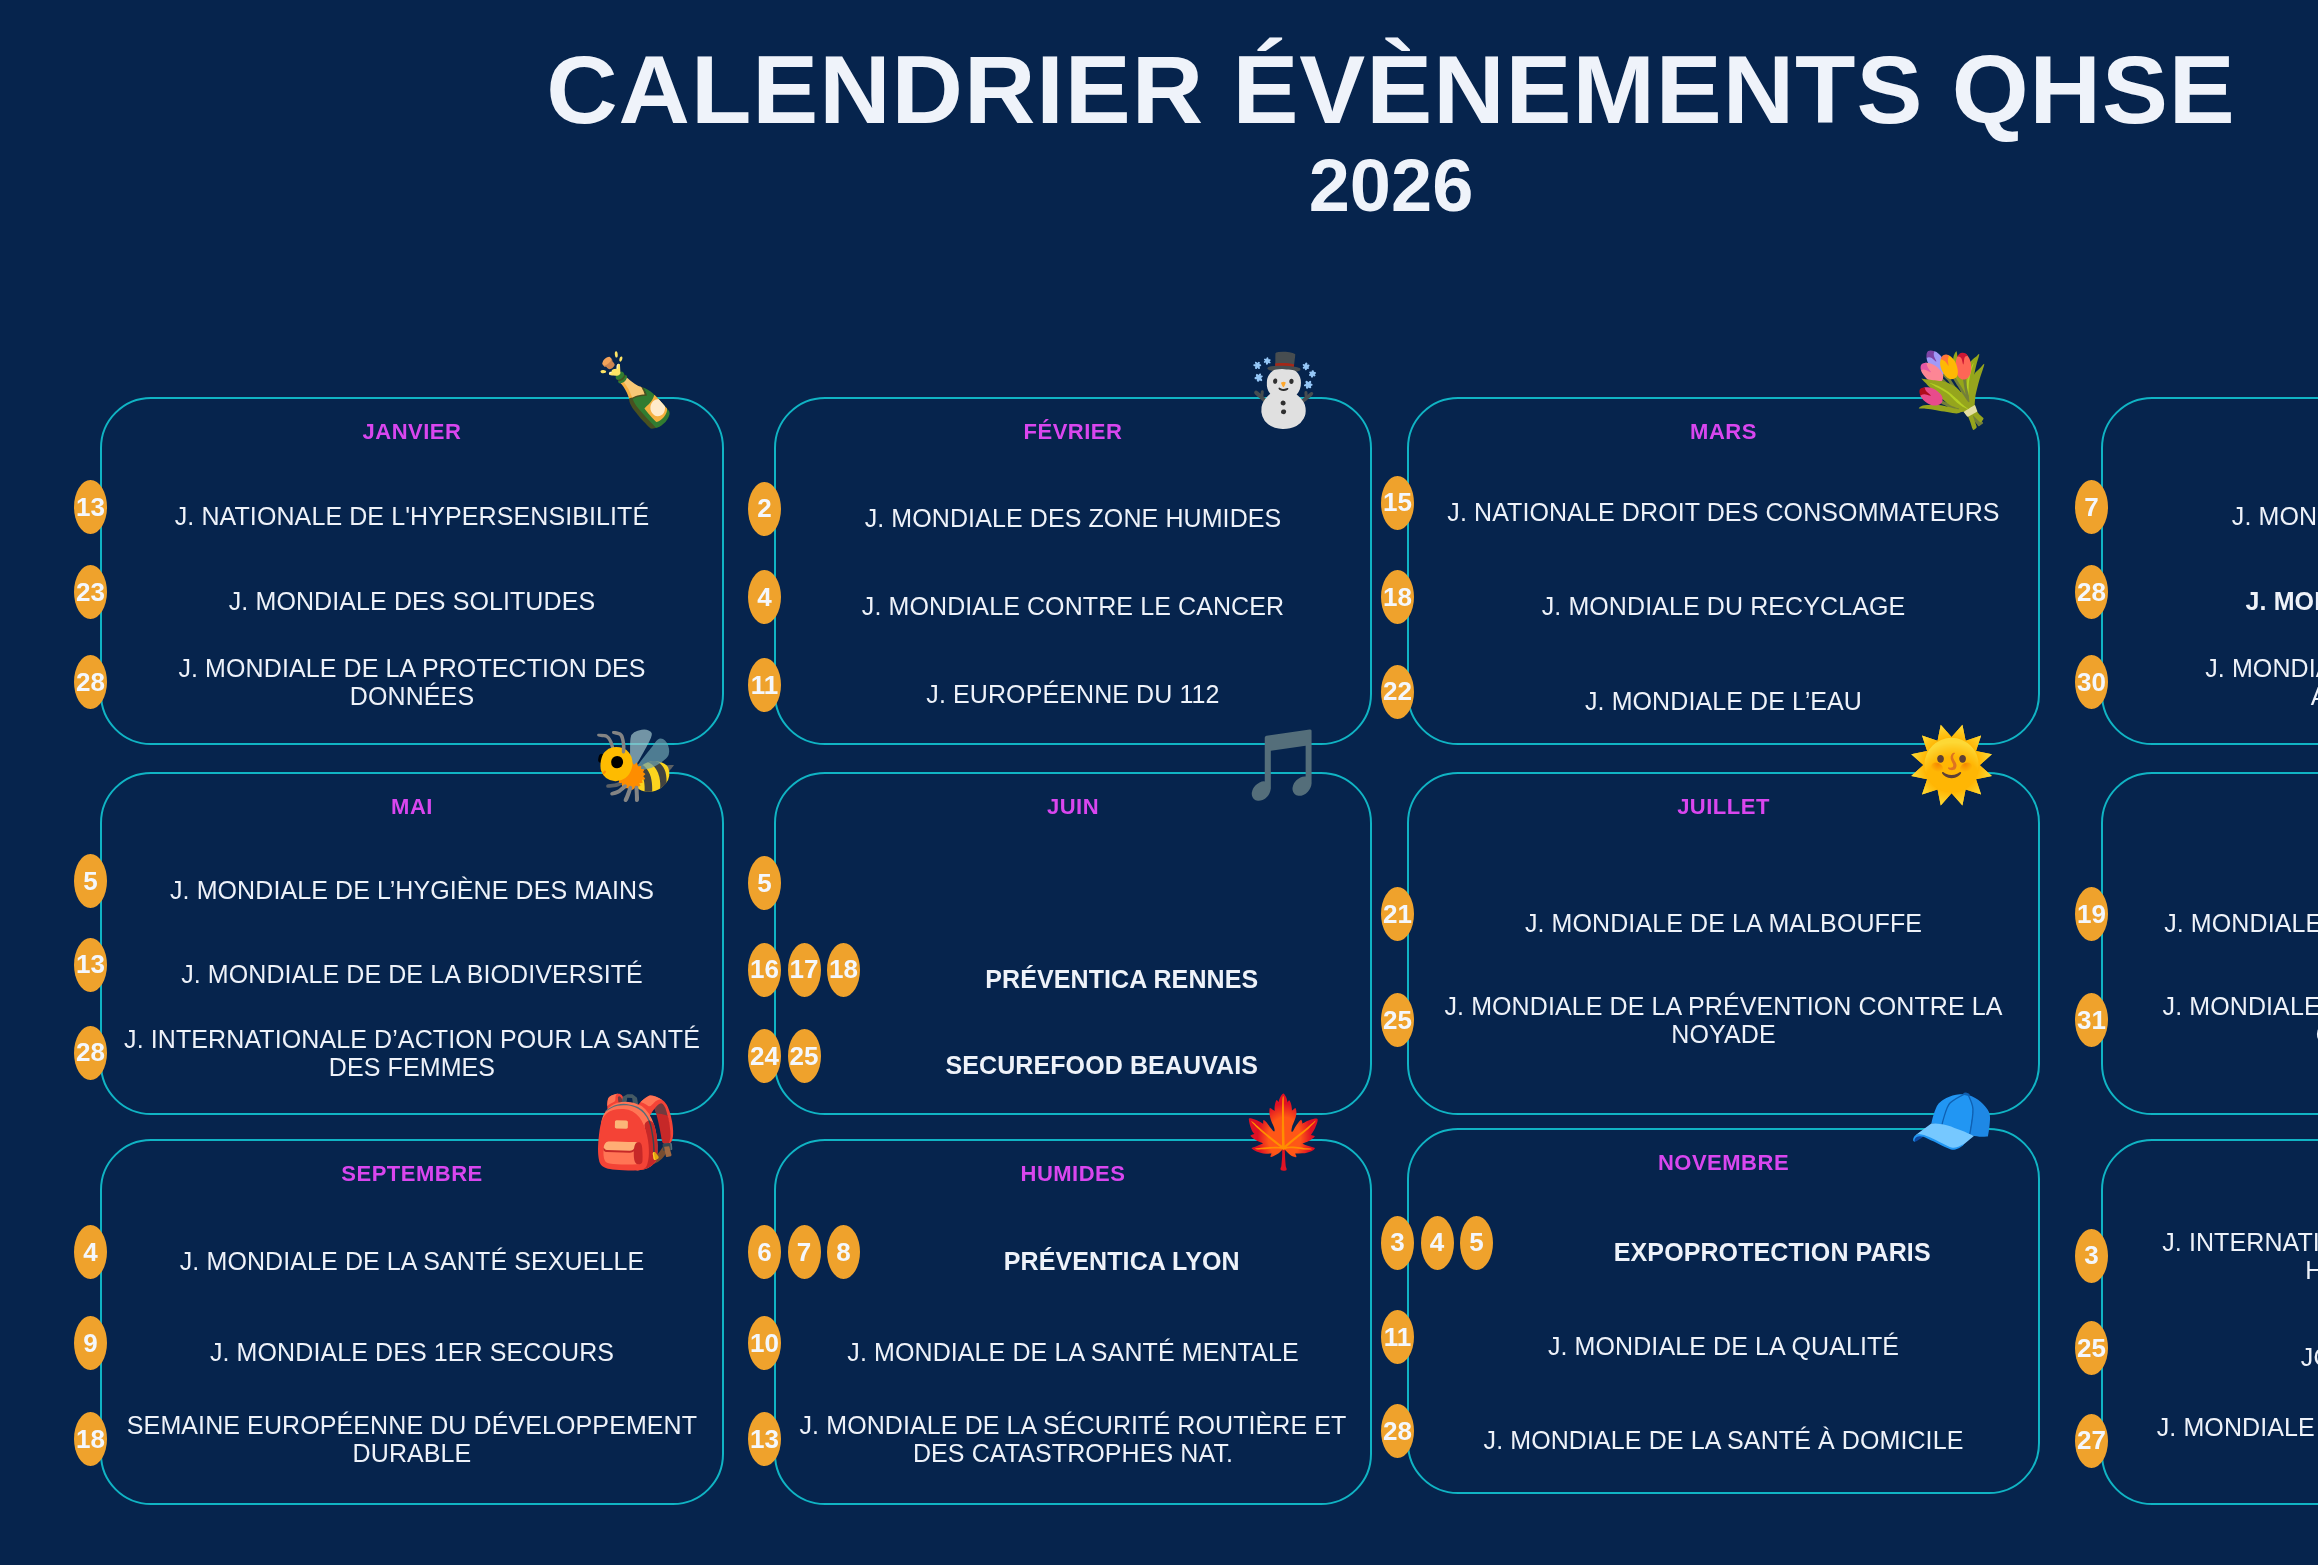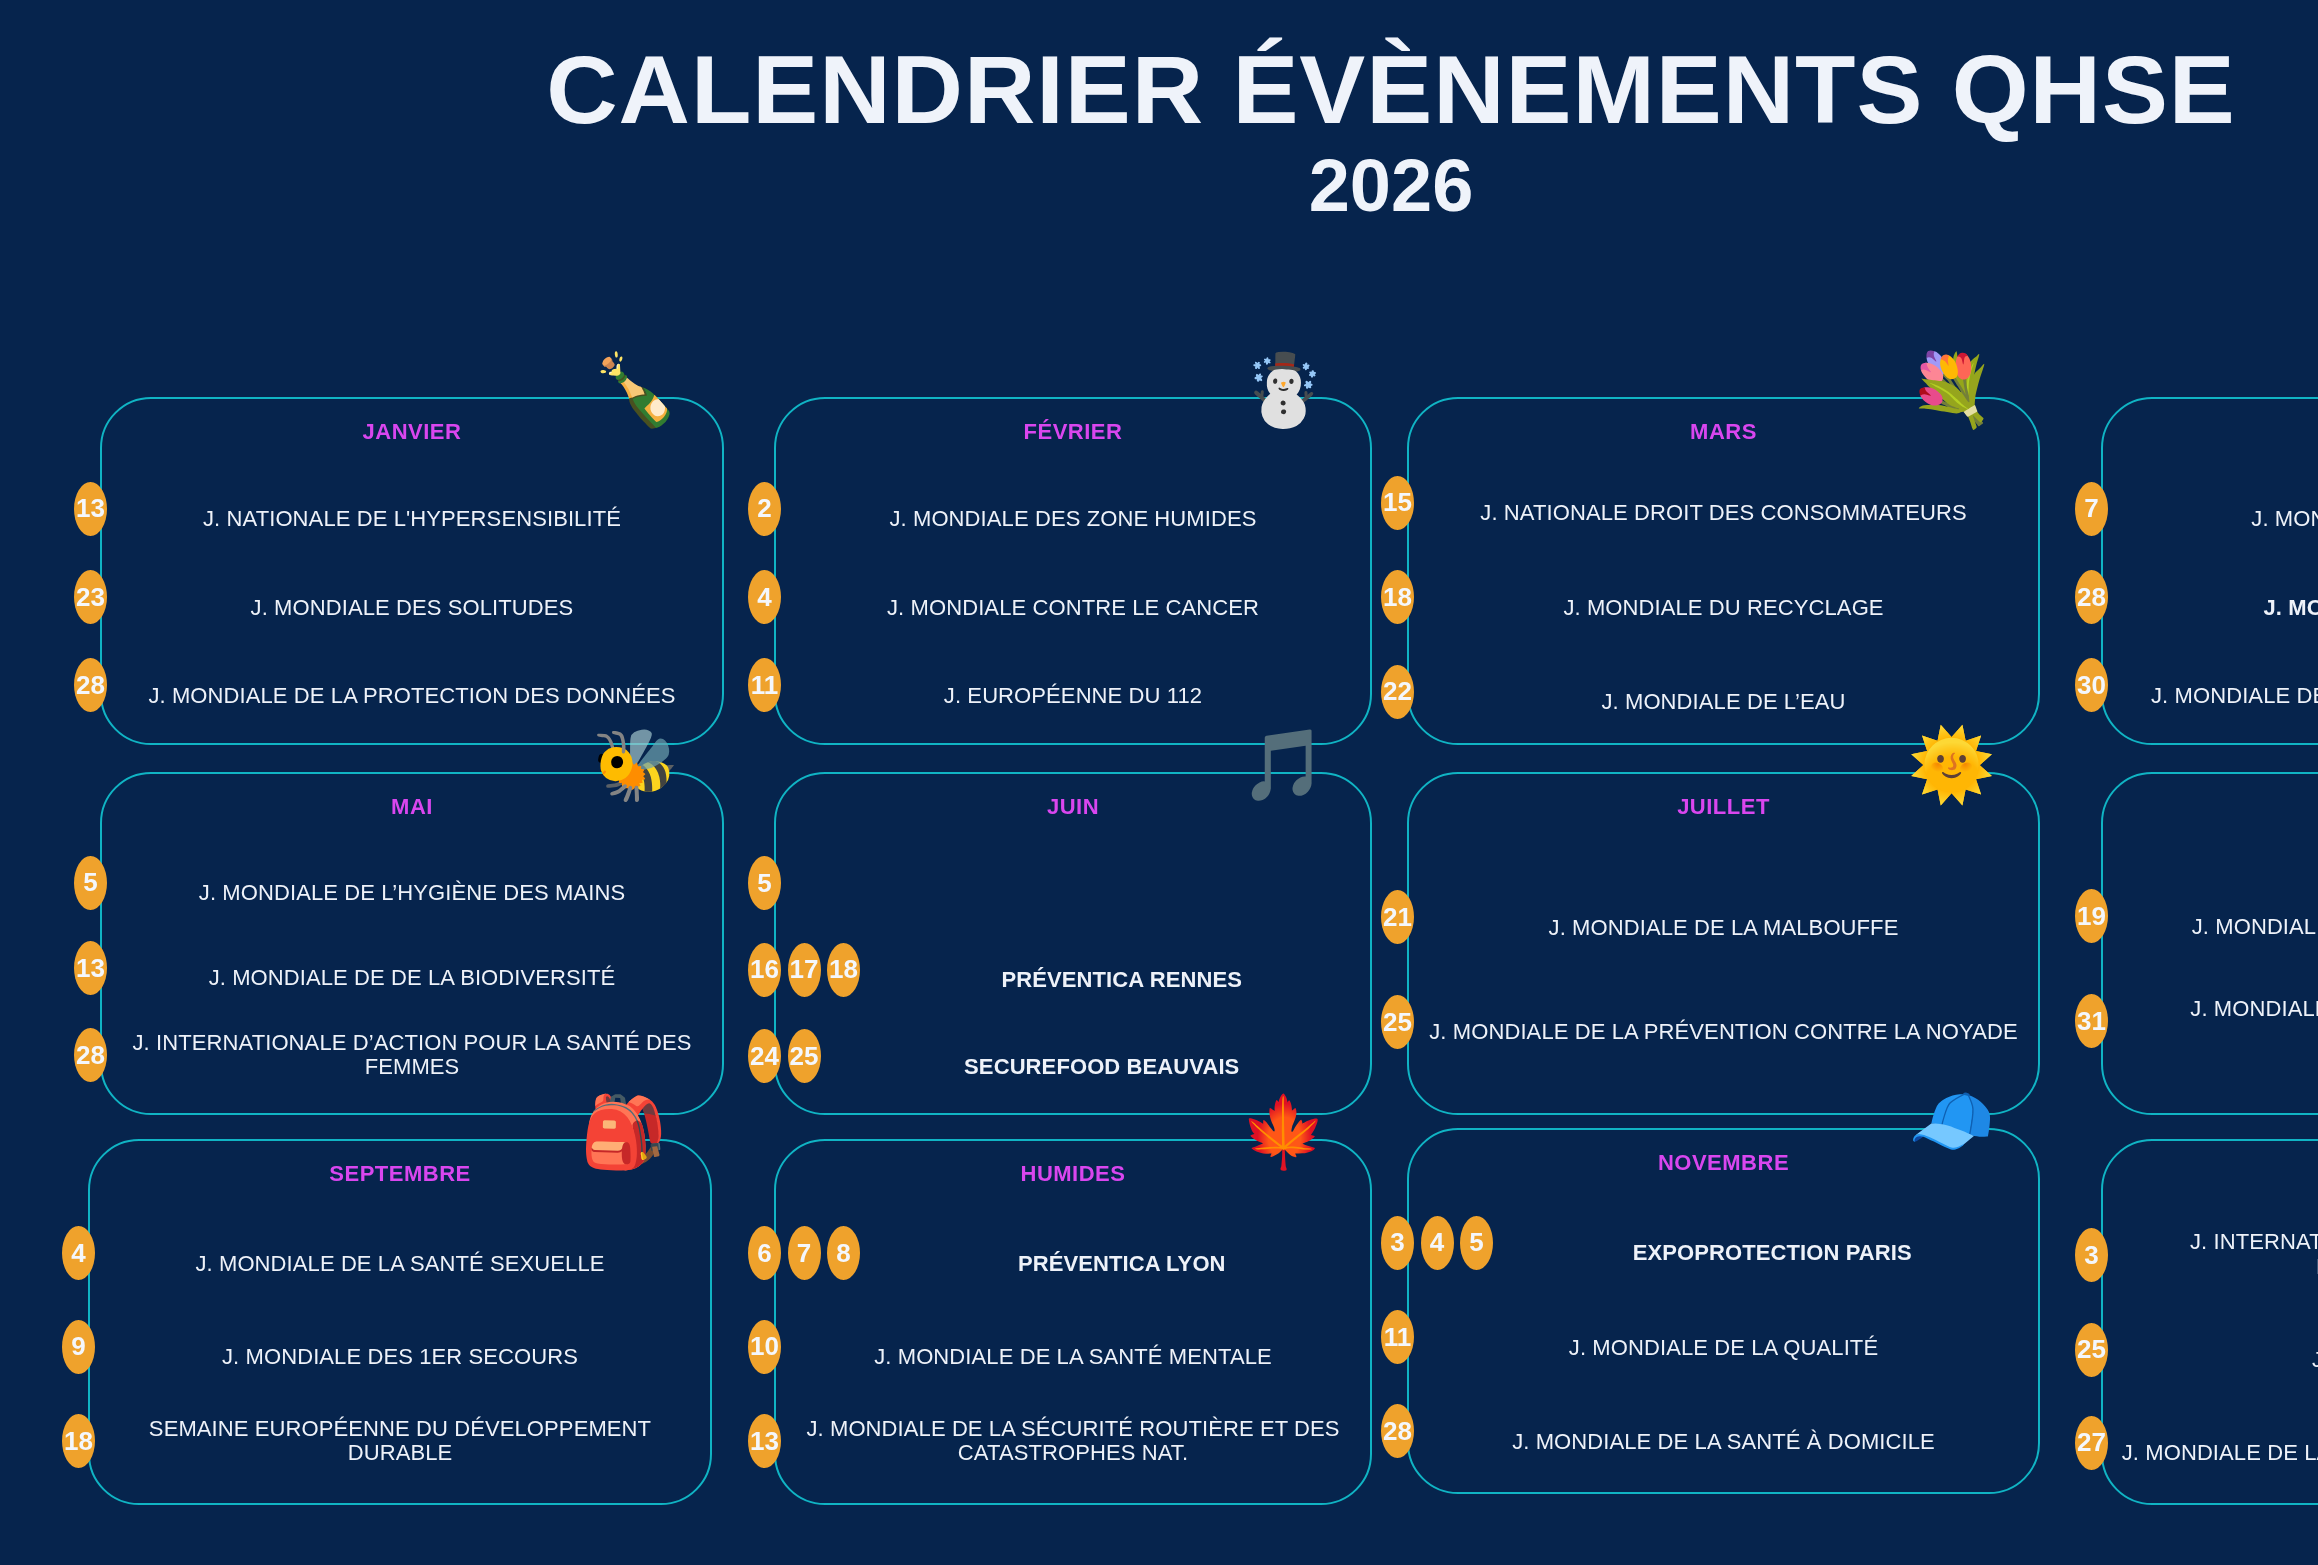--- a/index.html
+++ b/index.html
@@ -68,21 +68,21 @@
     color:#f4f7fc;
     display:flex;align-items:center;justify-content:center;
     font-size:26px;font-weight:700;
     flex:0 0 auto;
     box-sizing:border-box;
   }
   .event-label{
     flex:1;
     text-align:center;
     color:#eef2f9;
-    font-size:22px;line-height:1.12;
+    font-size:25px;line-height:1.12;
     font-weight:400;
     padding:0 18.5px 0 18.5px;
     letter-spacing:0.1px;
   }
   .event-label.bold{font-weight:700;}
   
   .event-row.b2 .event-label{padding-left:76px;}
   .event-row.b3 .event-label{padding-left:116px;}
   
   .deco{
@@ -275,21 +275,21 @@
           <div class="event-label">J. MONDIALE DE L’AIDE HUMANITAIRE</div>
         </div>
         <div class="event-row b1">
           <div class="badges">
             <div class="day-badge">31</div>
           </div>
           <div class="event-label">J. MONDIALE DE LA PRÉVENTION DES OVERDOSES</div>
         </div>
       </div>
     </div>
-    <div class="month-card" style="left: 88px; top: 770px; width: 624px; height: 366px;">
+    <div class="month-card" style="left: 100px; top: 770px; width: 624px; height: 366px;">
       <div class="month-name">SEPTEMBRE</div>
       <span class="deco" style="right: 42px; top: -44px;">🎒</span>
       <div class="events" style="justify-content: space-around;">
         <div class="event-row b1">
           <div class="badges">
             <div class="day-badge">4</div>
           </div>
           <div class="event-label">J. MONDIALE DE LA SANTÉ SEXUELLE</div>
         </div>
         <div class="event-row b1">

